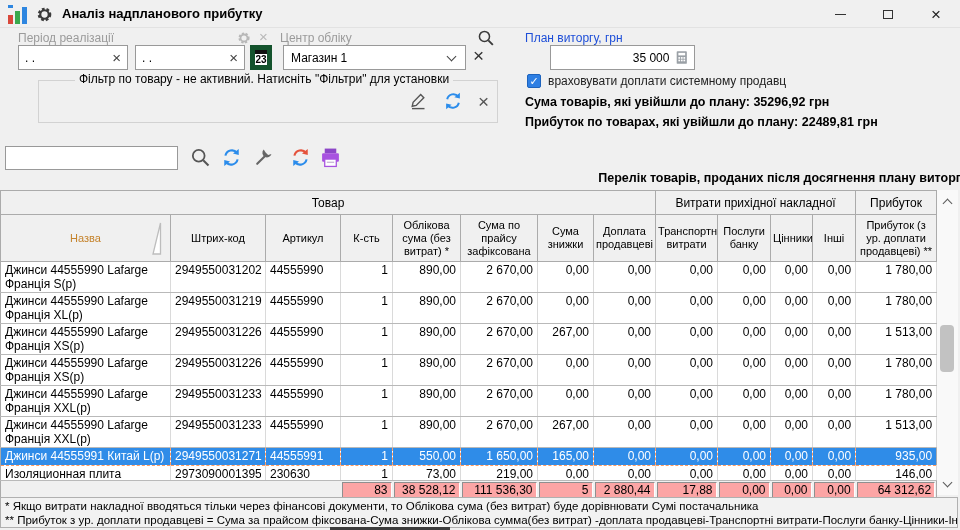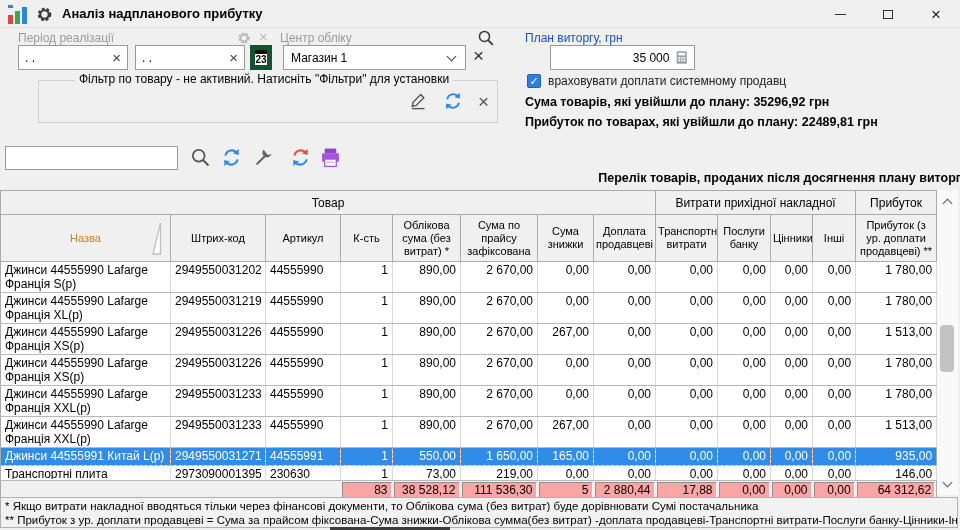--- a/index.html
+++ b/index.html
@@ -555,21 +555,21 @@
           </td>
           <td class="num c11">
             <div class="cellv">0,00</div>
           </td>
           <td class="num c12">
             <div class="cellv">935,00</div>
           </td>
         </tr>
         <tr class="cut">
           <td class="c0">
-            <div class="cellv">Транспортні плита</div>
+            <div class="cellv">Изоляционная плита</div>
           </td>
           <td class="c1">
             <div class="cellv">2973090001395</div>
           </td>
           <td class="c2">
             <div class="cellv">230630</div>
           </td>
           <td class="num c3">
             <div class="cellv">1</div>
           </td>

